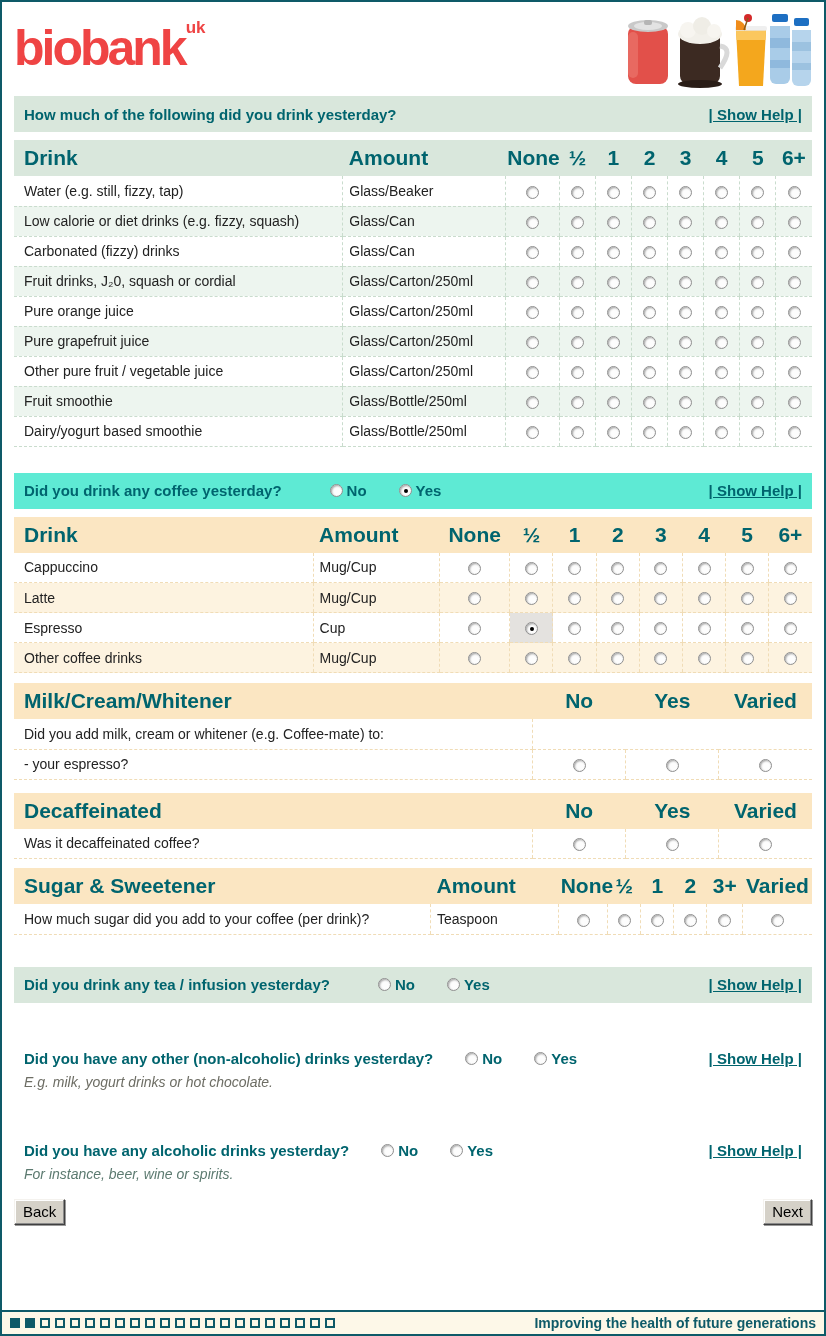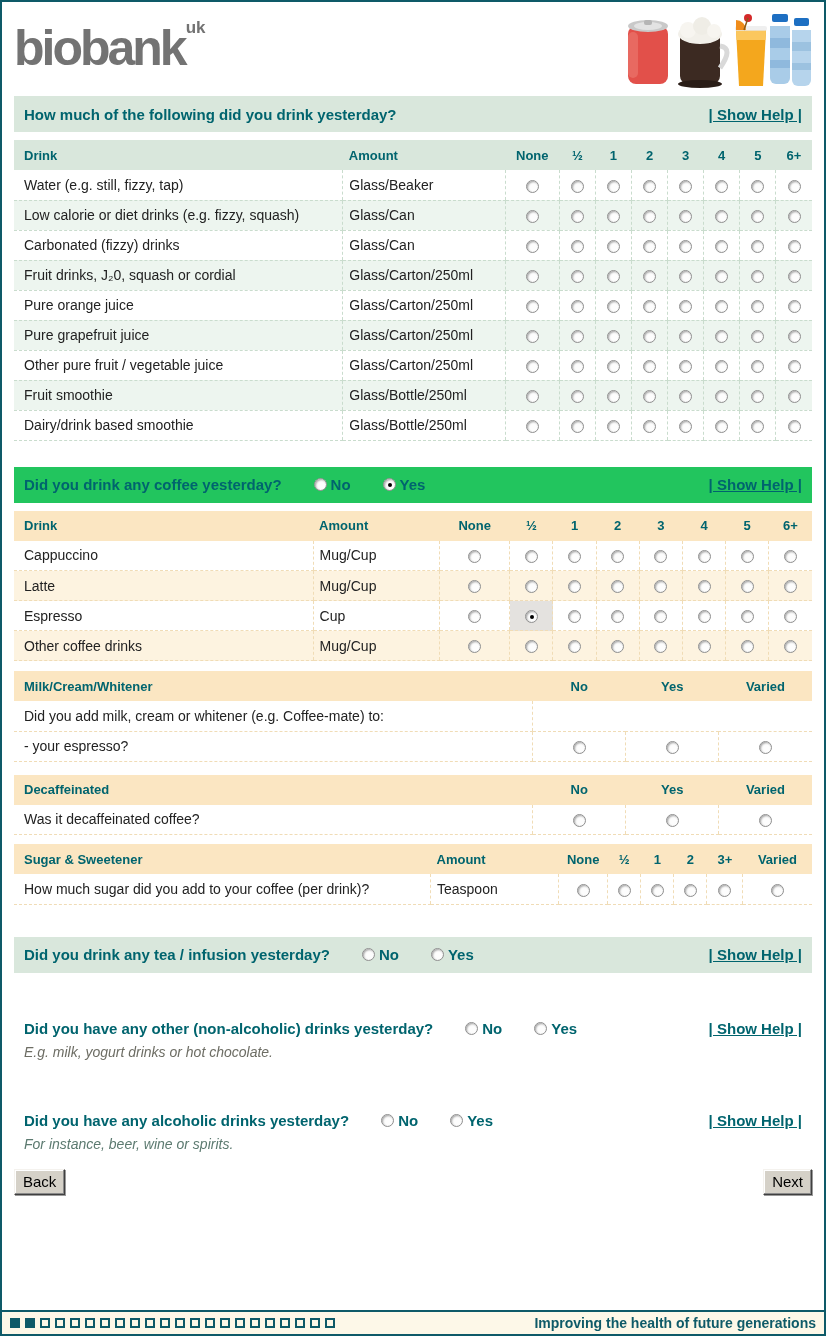--- a/index.html
+++ b/index.html
@@ -11,32 +11,32 @@
     border:2px solid #0e5a68; background:#fff;
     display:flex; flex-direction:column; overflow:hidden;
   }
 
   
   .site-header {
     height:86px; padding:4px 10px 0 12px;
     display:flex; justify-content:space-between; align-items:flex-start;
     background:#fff;
   }
-  .logo { color:#737373; font-weight:bold; font-size:50px; letter-spacing:-3px; line-height:72px; }
+  .logo { color:#ef4444; font-weight:bold; font-size:50px; letter-spacing:-3px; line-height:72px; }
   .logo sup { font-size:17px; letter-spacing:0; vertical-align:super; position:relative; top:-14px; left:1px; }
   .drinks-img { margin-top:2px; }
 
   
   .content { flex:1; padding:0 12px; }
 
   .bar {
-    display:flex; align-items:center; padding:0 10px; height:36px;
+    display:flex; align-items:center; padding:0 10px; height:36px;gap:16px;
   }
   .bar.green  { background:#d9e7dc; }
-  .bar.orange { background:#22c55e; }
+  .bar.orange { background:#5eead4; }
   .bar2 { padding:7px 10px; height:56px; }
   .bar2 .bar-row { display:flex; align-items:center; height:26px; }
   .q-title { color:#00646e; font-weight:bold; font-size:15px; }
   .subtitle { color:#6d6d64; font-style:italic; font-size:14px; margin-top:2px; }
   .bar.green .subtitle, .bar2.green .subtitle { color:#5c7a70; }
   .help-link {
     margin-left:auto; color:#00646e; font-weight:bold; font-size:15px;
     text-decoration:underline; cursor:pointer; white-space:nowrap;
   }
   .radio-group { display:flex; align-items:center; }
@@ -50,21 +50,21 @@
     box-shadow: inset 1px 1px 2px rgba(0,0,0,0.35);
     position:relative; cursor:pointer; vertical-align:middle;
   }
   .radio.checked::after {
     content:""; position:absolute; left:4px; top:4px; width:4px; height:4px;
     border-radius:50%; background:#000;
   }
 
   
   table.tbl { width:100%; border-collapse:collapse; table-layout:fixed; font-size:14px; }
-  table.tbl th { font-weight:bold; color:#00646e; font-size:13px; text-align:left; padding:6px 4px 6px 10px; height:30px; }
+  table.tbl th { font-weight:bold; color:#00646e; font-size:21px; text-align:left; padding:6px 4px 6px 10px; height:30px; }
   table.tbl th.rc, table.tbl td.rc { text-align:center; padding:6px 2px; }
   table.tbl td { padding:6px 4px 6px 10px; color:#222; height:30px; }
   table.tbl td.c-amt { padding-left:6px; }
 
   .green-tbl th { background:#d9e7dc; }
   .green-tbl td { border-bottom:1px dashed #c9dccd; }
   .green-tbl td.c-amt, .green-tbl td.rc { border-left:1px dashed #c9dccd; }
   .green-tbl tr.alt td { background:#edf5ef; }
 
   .orange-tbl th { background:#fbe6c2; }
@@ -287,21 +287,21 @@
             <td class="rc"><span class="radio"></span></td>
             <td class="rc"><span class="radio"></span></td>
             <td class="rc"><span class="radio"></span></td>
             <td class="rc"><span class="radio"></span></td>
             <td class="rc"><span class="radio"></span></td>
             <td class="rc"><span class="radio"></span></td>
             <td class="rc"><span class="radio"></span></td>
           </tr>
 
           <tr>
-            <td>Dairy/drink based smoothie</td>
+            <td>Dairy/yogurt based smoothie</td>
             <td class="c-amt">Glass/Bottle/250ml</td>
             <td class="rc"><span class="radio"></span></td>
             <td class="rc"><span class="radio"></span></td>
             <td class="rc"><span class="radio"></span></td>
             <td class="rc"><span class="radio"></span></td>
             <td class="rc"><span class="radio"></span></td>
             <td class="rc"><span class="radio"></span></td>
             <td class="rc"><span class="radio"></span></td>
             <td class="rc"><span class="radio"></span></td>
           </tr>

